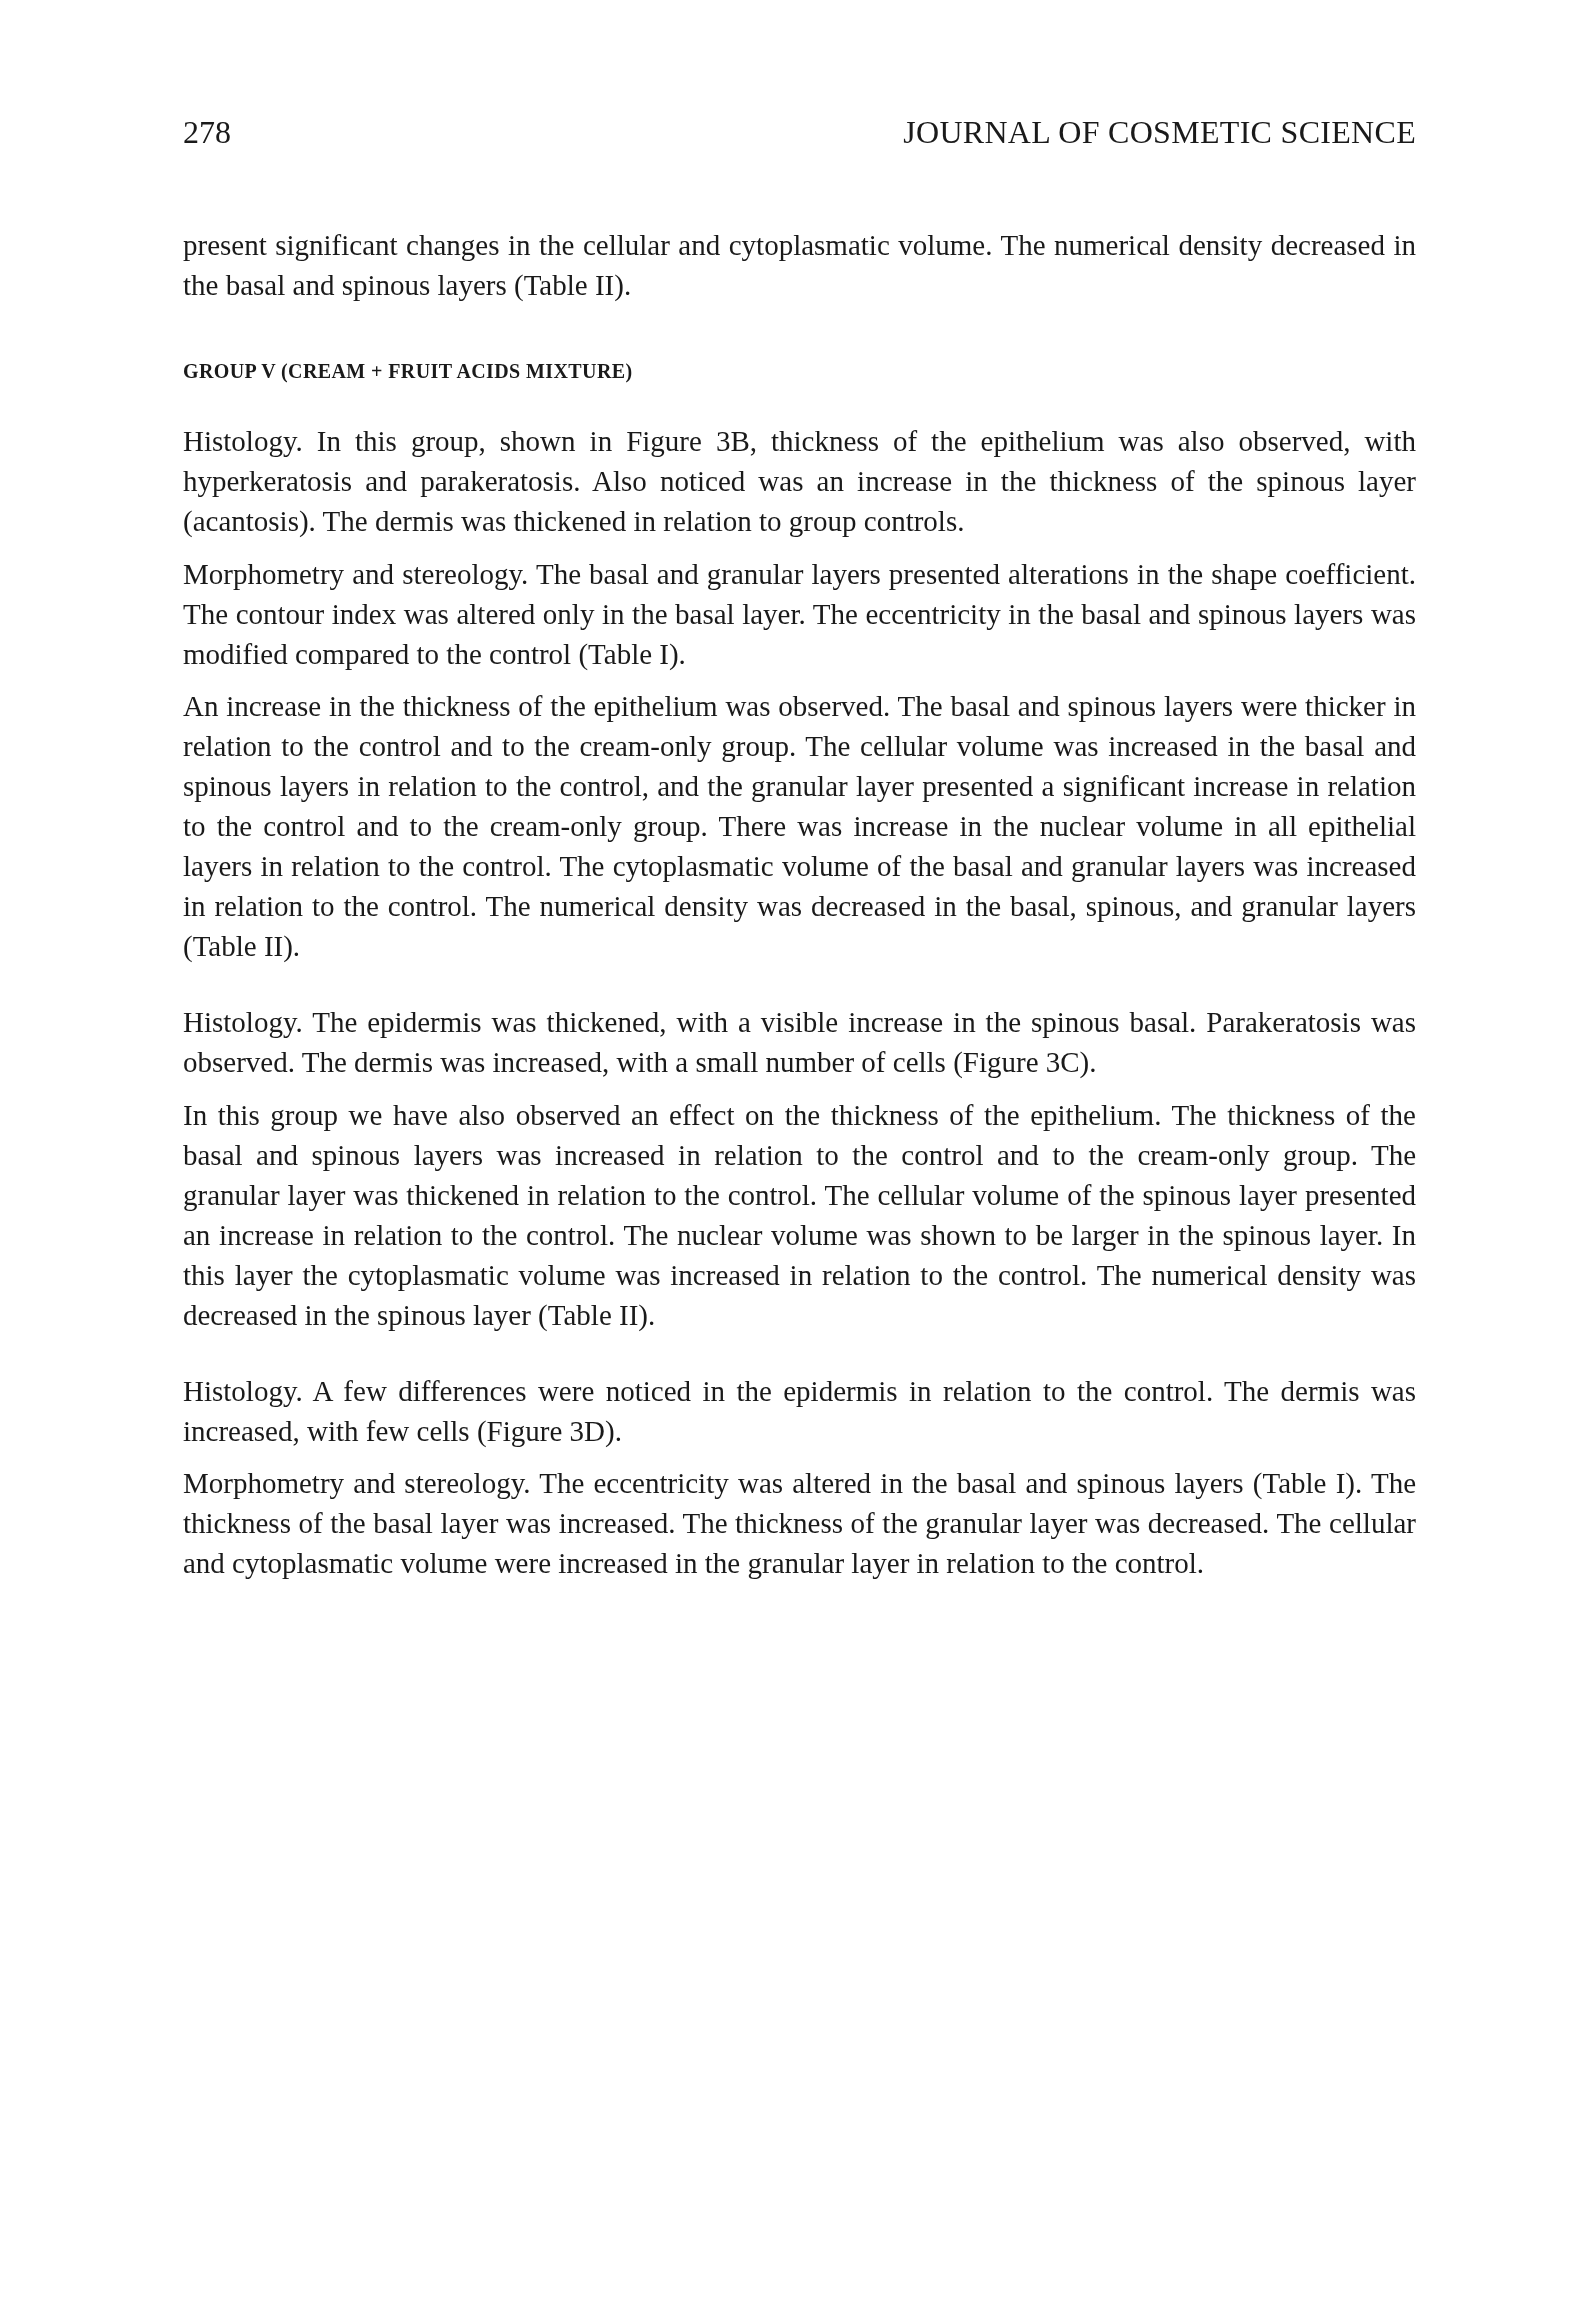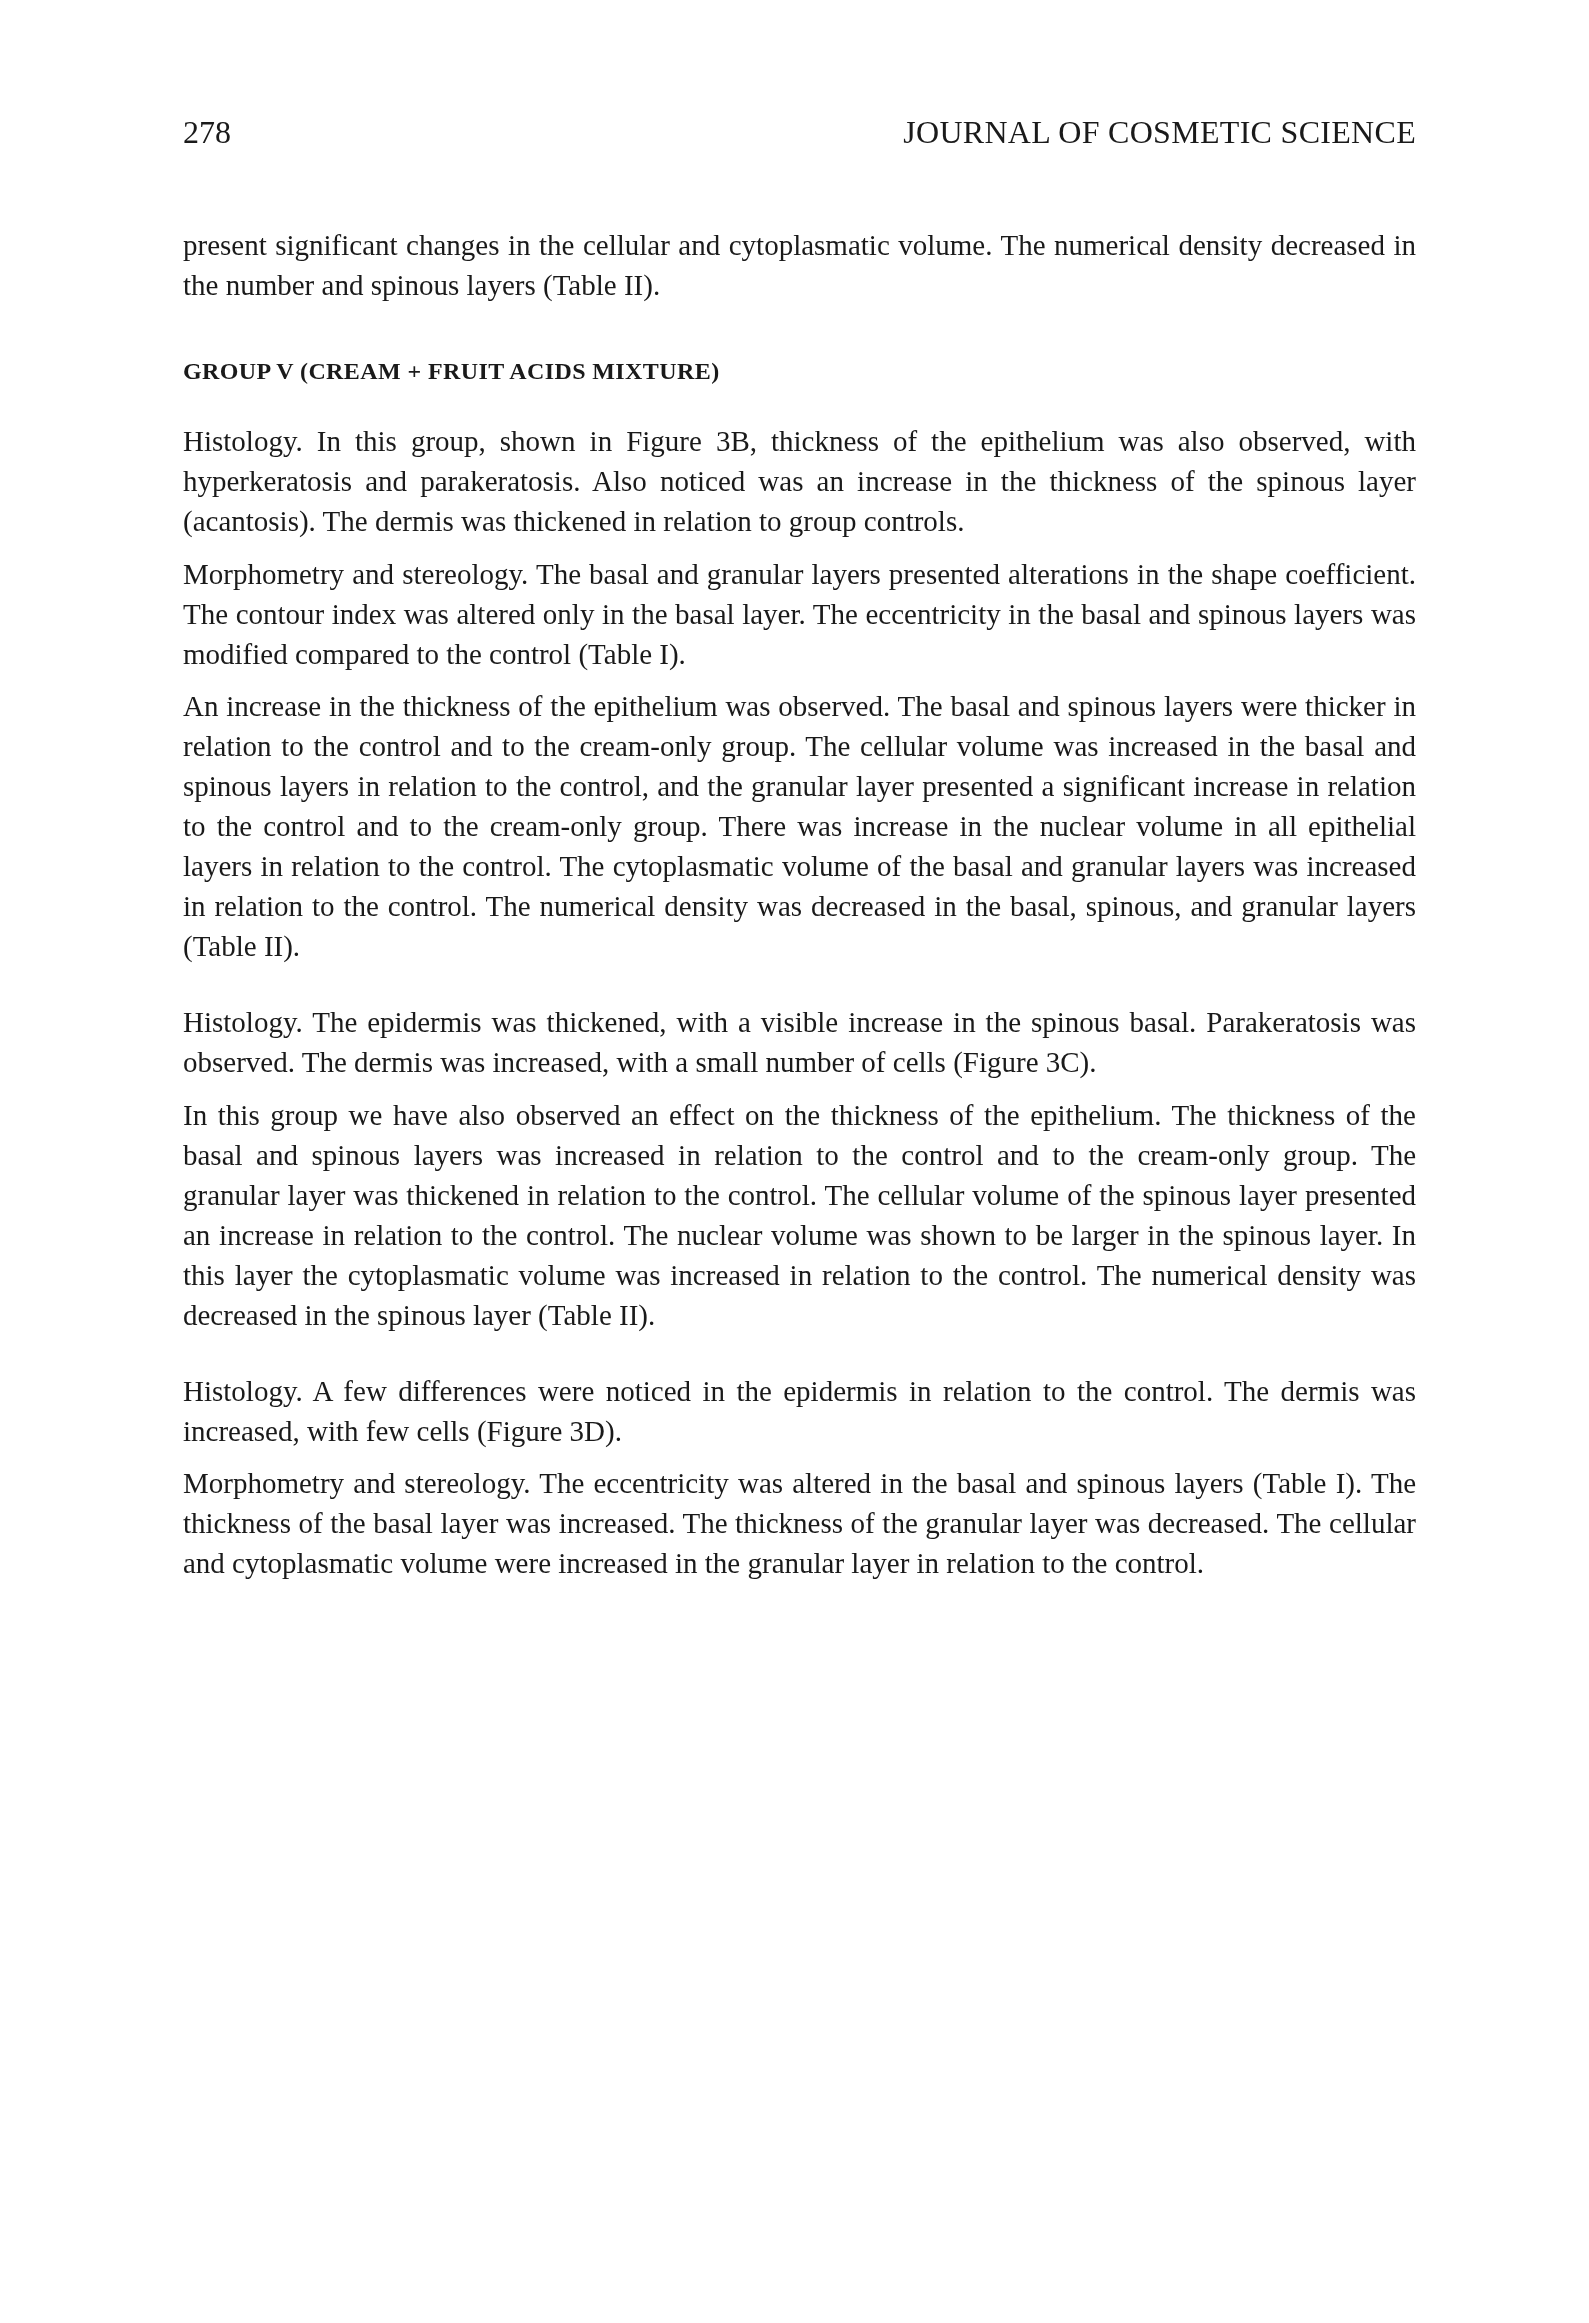--- a/index.html
+++ b/index.html
@@ -43,21 +43,21 @@
     }
     p {
       margin: 0;
       font-size: 29px;
       line-height: 40px;
       text-align: justify;
       hyphens: manual;
     }
     .p-first { margin-top: 74px; }
     .section-heading {
-      font-size: 24px;
+      font-size: 20px;
       line-height: 27px;
       letter-spacing: 0.4px;
       text-transform: uppercase;
       margin: 0;
     }
     .h-v   { margin-top: 53px; }
     .h-vi  { margin-top: 57px; }
     .h-vii { margin-top: 59px; }
     .after-heading { margin-top: 36px; }
     .para-gap { margin-top: 12.5px; }
@@ -67,21 +67,21 @@
 </head>
 <body>
 
 <div class="page">
 
   <div class="running-head">
     <span class="page-number">278</span>
     <span class="journal-title">JOURNAL OF COSMETIC SCIENCE</span>
   </div>
 
-  <p class="p-first">present significant changes in the cellular and cytoplasmatic volume. The numerical density decreased in the number and spinous layers (Table II).</p>
+  <p class="p-first">present significant changes in the cellular and cytoplasmatic volume. The numerical density decreased in the basal and spinous layers (Table II).</p>
 
   <section>
     <h3 class="section-heading h-v">GROUP V (CREAM + FRUIT ACIDS MIXTURE)</h3>
     <p class="after-heading"><span class="run-in">Histology.</span><span> In this group, shown in Figure 3B, thickness of the epithelium was also observed, with hyperkeratosis and parakeratosis. Also noticed was an increase in the thickness of the spinous layer (acantosis). The dermis was thickened in relation to group controls.</span></p>
     <p class="para-gap"><span class="run-in">Morphometry and stereology.</span><span> The basal and granular layers presented alterations in the shape coefficient. The contour index was altered only in the basal layer. The eccentricity in the basal and spinous layers was modified compared to the control (Table I).</span></p>
     <p class="para-gap">An increase in the thickness of the epithelium was observed. The basal and spinous layers were thicker in relation to the control and to the cream-only group. The cellular volume was increased in the basal and spinous layers in relation to the control, and the granular layer presented a significant increase in relation to the control and to the cream-only group. There was increase in the nuclear volume in all epithelial layers in relation to the control. The cytoplasmatic volume of the basal and granular layers was increased in relation to the control. The numerical density was decreased in the basal, spinous, and granular layers (Table II).</p>
   </section>
 
   <section>
     <p class="after-heading"><span class="run-in">Histology.</span><span> The epidermis was thickened, with a visible increase in the spinous basal. Parakeratosis was observed. The dermis was increased, with a small number of cells (Figure 3C).</span></p>

